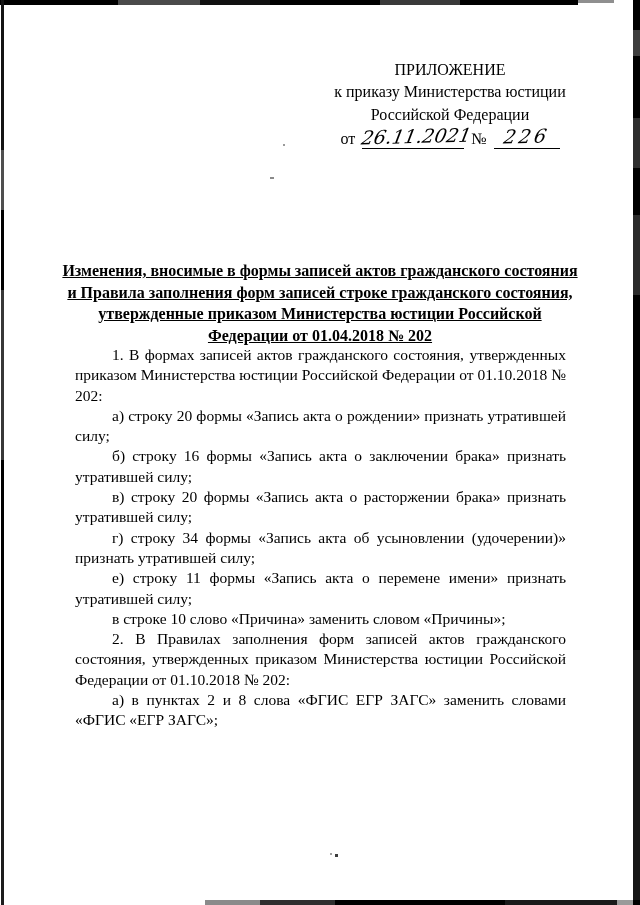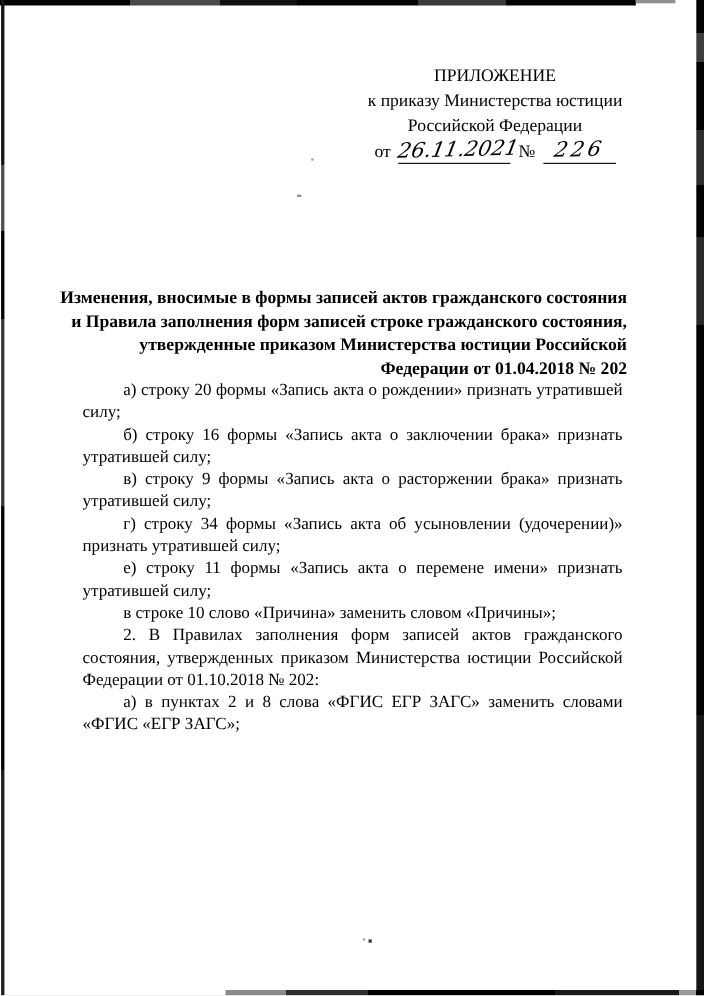--- a/index.html
+++ b/index.html
@@ -73,24 +73,25 @@
     font-style: italic;
     font-size: 19px;
     line-height: 19px;
     transform: skewX(-12deg) rotate(-1.5deg);
     white-space: nowrap;
   }
   .hand.num { letter-spacing: 3px; }
 
   
   .title {
-    position: absolute; top: 260px; left: 46px; width: 524px;
-    text-align: right; font-weight: bold;
+    position: absolute; top: 260px; left: 58px; width: 524px;
+    text-align: center; font-weight: bold;
     font-size: 16px; line-height: 21.6px;
     white-space: nowrap;
+    text-decoration: underline;
   }
 
   
   .bodytext {
     position: absolute; top: 345px; left: 75px; width: 491px;
     font-size: 15.5px; line-height: 20.3px;
     text-align: justify;
   }
   .bodytext p { margin: 0; text-indent: 37px; }
 </style>
@@ -122,23 +123,24 @@
   </div>
 
   <div class="title">
     <div>Изменения, вносимые в формы записей актов гражданского состояния</div>
     <div>и Правила заполнения форм записей строке гражданского состояния,</div>
     <div>утвержденные приказом Министерства юстиции Российской</div>
     <div>Федерации от 01.04.2018 № 202</div>
   </div>
 
   <div class="bodytext">
+    <p>1. В формах записей актов гражданского состояния, утвержденных приказом Министерства юстиции Российской Федерации от 01.10.2018 № 202:</p>
     <p>а) строку 20 формы «Запись акта о рождении» признать утратившей силу;</p>
     <p>б) строку 16 формы «Запись акта о заключении брака» признать утратившей силу;</p>
-    <p>в) строку 9 формы «Запись акта о расторжении брака» признать утратившей силу;</p>
+    <p>в) строку 20 формы «Запись акта о расторжении брака» признать утратившей силу;</p>
     <p>г) строку 34 формы «Запись акта об усыновлении (удочерении)» признать утратившей силу;</p>
     <p>е) строку 11 формы «Запись акта о перемене имени» признать утратившей силу;</p>
     <p>в строке 10 слово «Причина» заменить словом «Причины»;</p>
     <p>2. В Правилах заполнения форм записей актов гражданского состояния, утвержденных приказом Министерства юстиции Российской Федерации от 01.10.2018 № 202:</p>
     <p>а) в пунктах 2 и 8 слова «ФГИС ЕГР ЗАГС» заменить словами «ФГИС «ЕГР ЗАГС»;</p>
   </div>
 
 </div>
 
 </body></html>

